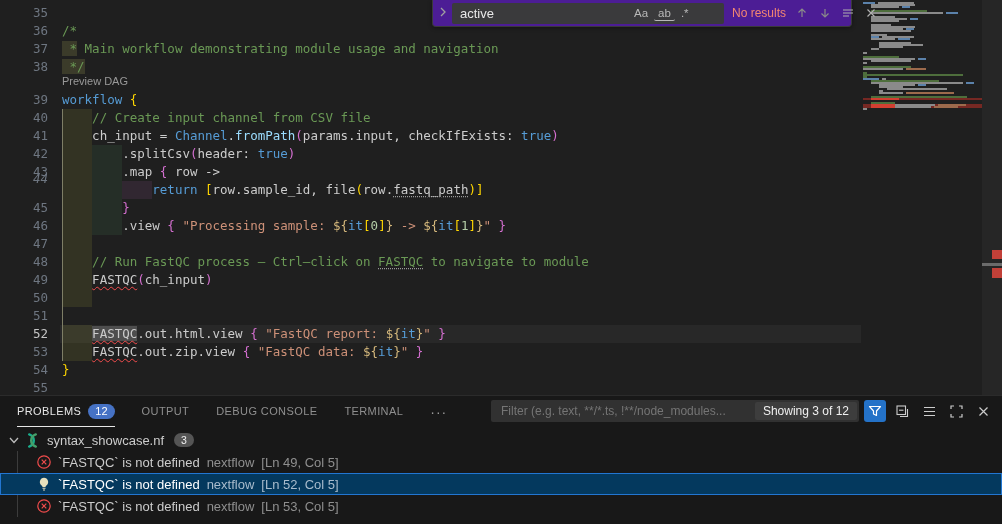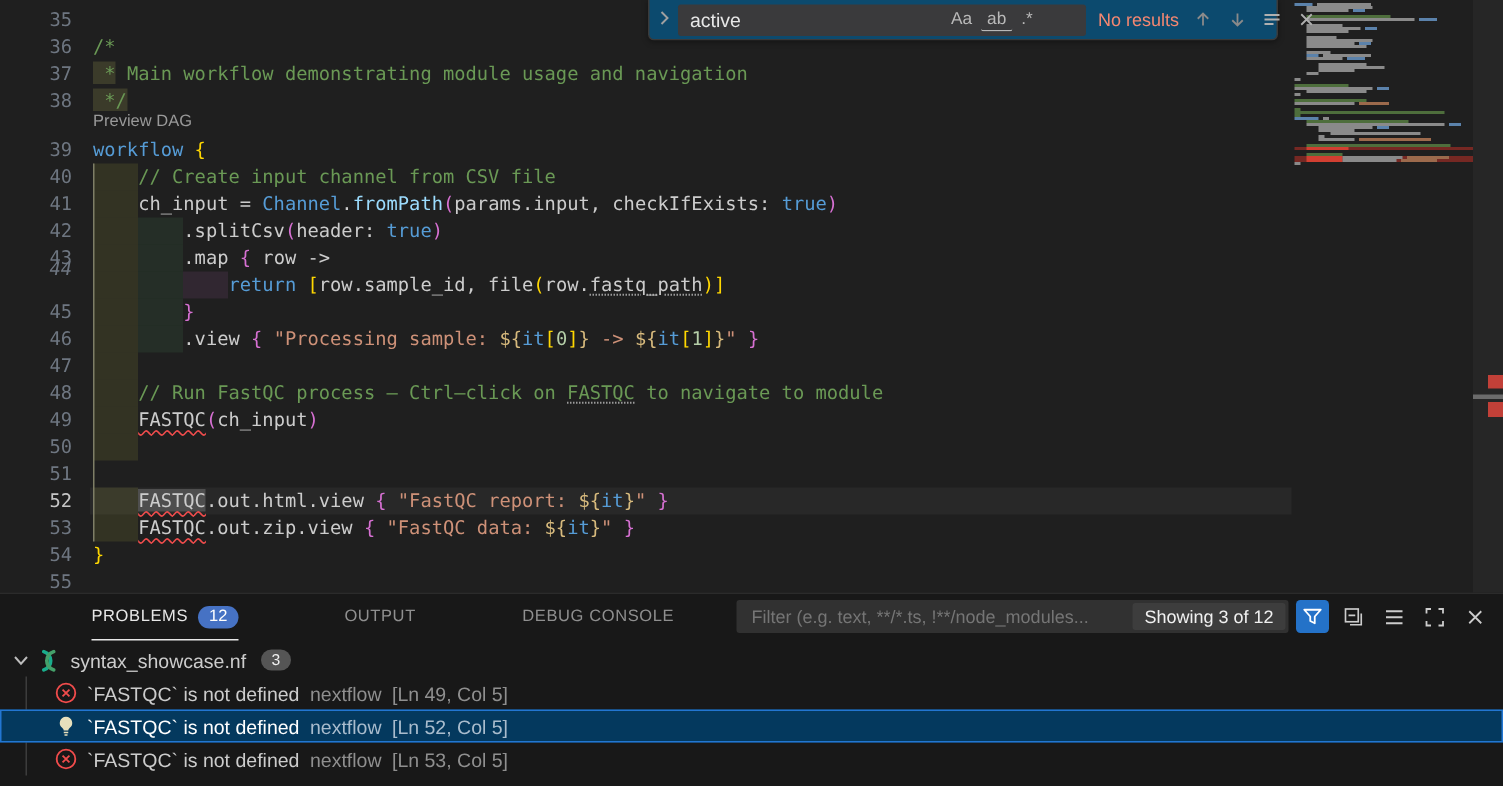--- a/index.html
+++ b/index.html
@@ -24,42 +24,42 @@
   .codelens{position:absolute;left:62px;height:15px;line-height:15px;font-size:11px;color:#999999;cursor:pointer;z-index:4;}
 
   .tk-c{color:#6A9955;} .tk-k{color:#569CD6;} .tk-m{color:#9CDCFE;} .tk-p{color:#cccccc;}
   .tk-s{color:#CE9178;} .tk-n{color:#b5cea8;} .tk-g{color:#FFD700;} .tk-x{color:#D670D2;} .tk-y{color:#d7ba7d;}
   .dec-sq{text-decoration-line:underline;text-decoration-style:wavy;text-decoration-color:#f14c4c;text-decoration-thickness:1px;text-underline-offset:2px;}
   .dec-dot{text-decoration-line:underline;text-decoration-style:dotted;text-decoration-color:#9a9a9a;text-underline-offset:2px;}
   .dec-whl{background:#4e4e4e;}
   .dec-ib{background:rgba(235,235,110,0.14);}
 
   
-  .find{position:absolute;left:432px;top:0;width:420px;height:27px;background:#0c4a6e;border:1px solid #3a3a3a;border-top:none;
+  .find{position:absolute;left:432px;top:0;width:420px;height:27px;background:#4c1d95;border:1px solid #3a3a3a;border-top:none;
     border-radius:0 0 4px 4px;display:flex;align-items:center;padding:0 5px;z-index:10;box-shadow:0 1px 4px rgba(0,0,0,.4);}
   .find .chev{width:14px;color:#a0a0a0;font-size:12px;cursor:pointer;flex:0 0 auto;}
   .find .fld{display:flex;align-items:center;background:#3a3a3c;height:21px;width:272px;padding:0 4px 0 6px;flex:0 0 auto;border-radius:2px;}
   .find .fld input{background:transparent;border:none;outline:none;color:#e8e8e8;font-family:"Liberation Sans",sans-serif;font-size:13px;width:170px;}
   .find .tog{color:#b8b8b8;font-size:11.5px;padding:1px 4px;margin-left:2px;cursor:pointer;border-radius:2px;}
   .find .tog.word{border-bottom:1px solid #b8b8b8;}
   .find .nores{color:#f48771;font-size:12px;margin-left:8px;white-space:nowrap;}
   .find .ficon{color:#9a9a9a;margin-left:9px;cursor:pointer;display:flex;align-items:center;}
 
   
   .minimap{position:absolute;left:863px;top:2px;width:117px;height:392px;cursor:pointer;}
   .mm-row{position:relative;height:2px;display:flex;}
   .mm-seg{height:2px;flex:0 0 auto;}
   .mm-u{position:absolute;left:0;right:-4px;top:0;height:2px;background:rgba(190,48,38,0.55);}
   .ruler{position:absolute;left:982px;top:0;width:20px;height:396px;background:#262626;cursor:pointer;}
   .ruler .mark{position:absolute;}
 
   
   .panel{position:absolute;left:0;top:395px;width:1002px;height:129px;background:#181818;border-top:1px solid #2b2b2b;}
   .phead{position:relative;height:31px;display:flex;align-items:center;padding-left:17px;}
-  .ptab{display:flex;align-items:center;margin-right:27px;height:31px;cursor:pointer;font-size:11px;letter-spacing:.4px;color:#8f8f8f;border-bottom:1px solid transparent;margin-left:44px;}
+  .ptab{display:flex;align-items:center;margin-right:27px;height:31px;cursor:pointer;font-size:11px;letter-spacing:.4px;color:#8f8f8f;border-bottom:1px solid transparent;}
   .ptab.active{color:#e7e7e7;border-bottom:1px solid #e7e7e7;}
   .ptab .tbadge{margin-left:7px;background:#4672c4;color:#ffffff;border-radius:9px;font-size:11px;letter-spacing:0;padding:1px 7px;line-height:13px;}
   .pmore{color:#9a9a9a;font-size:14px;letter-spacing:1px;cursor:pointer;margin-right:10px;}
   .pactions{position:absolute;right:8px;top:4px;display:flex;align-items:center;gap:5px;}
   .filter{position:relative;width:368px;height:22px;background:#313131;border-radius:2px;display:flex;align-items:center;padding:0 8px;}
   .filter input{background:transparent;border:none;outline:none;color:#989898;font-size:12px;width:250px;font-family:"Liberation Sans",sans-serif;}
   .showing{position:absolute;right:2px;top:2px;height:18px;line-height:18px;background:#3d3d3d;color:#f0f0f0;font-size:12px;padding:0 8px;border-radius:2px;white-space:nowrap;}
   .funnel{width:22px;height:22px;border-radius:3px;background:#2472c8;display:flex;align-items:center;justify-content:center;cursor:pointer;}
   .aicon{width:22px;height:22px;display:flex;align-items:center;justify-content:center;color:#cccccc;cursor:pointer;border-radius:3px;}
 

